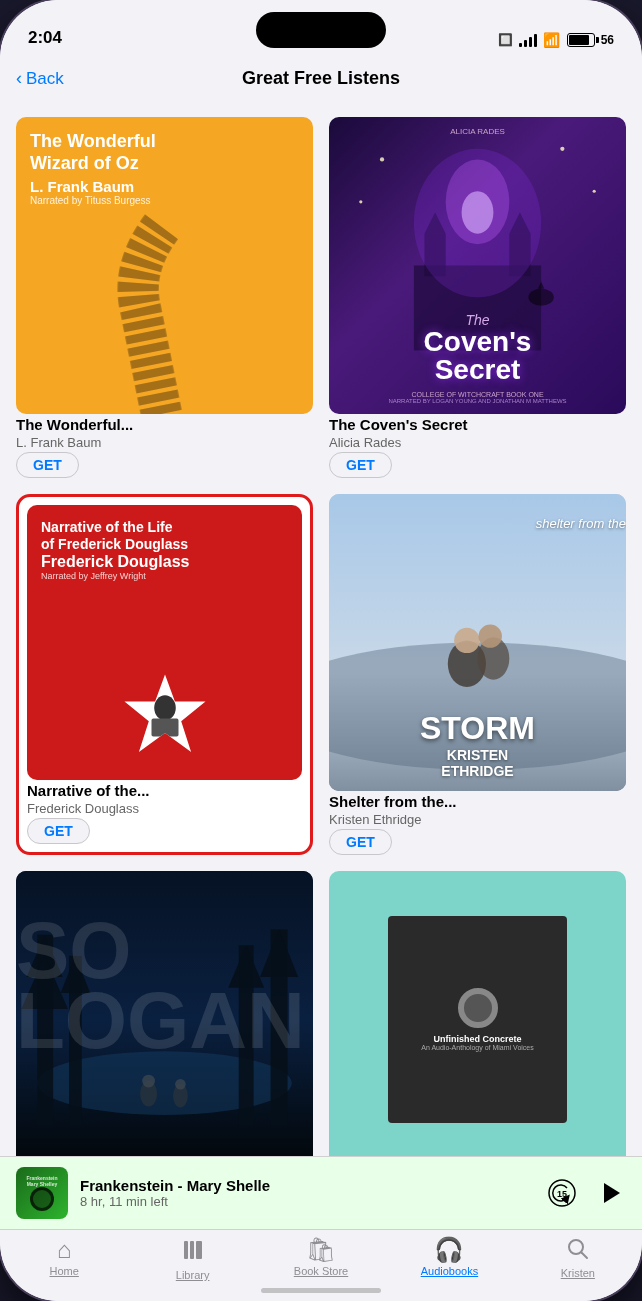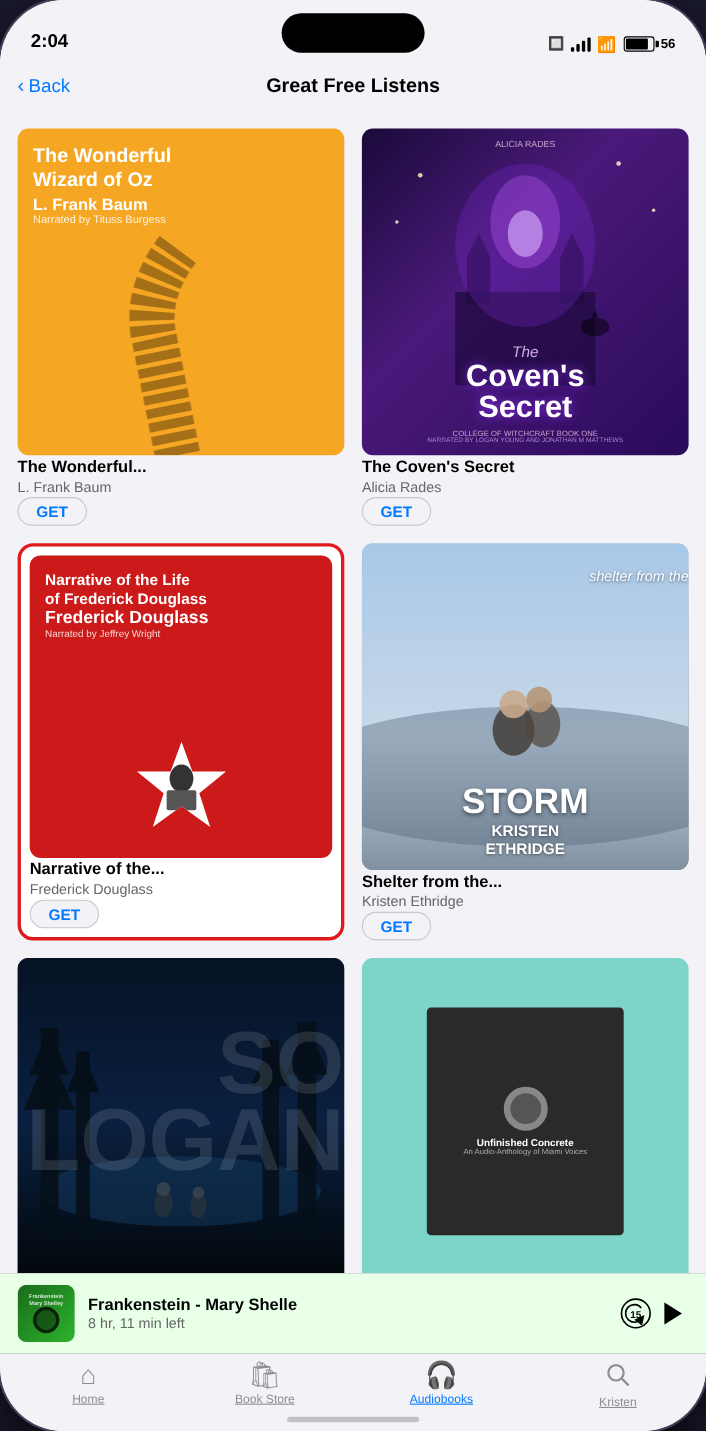--- a/index.html
+++ b/index.html
@@ -460,20 +460,21 @@
     }
 
     .now-playing-time {
       font-size: 13px;
       color: #666;
     }
 
     .now-playing-controls {
       display: flex;
       align-items: center;
+      gap: 16px;
     }
 
     .skip-back-btn {
       width: 32px;
       height: 32px;
       display: flex;
       align-items: center;
       justify-content: center;
       cursor: pointer;
       position: relative;
@@ -720,21 +721,21 @@
               <polygon points="217,70 200,110 234,110" fill="rgba(5,15,25,0.9)"></polygon>
               <rect x="240" y="55" width="16" height="185" fill="rgba(5,15,25,0.9)"></rect>
               <polygon points="248,55 230,100 266,100" fill="rgba(5,15,25,0.9)"></polygon>
 
               <ellipse cx="125" cy="210" rx="8" ry="12" fill="rgba(40,50,60,0.8)"></ellipse>
               <circle cx="125" cy="198" r="6" fill="rgba(60,70,80,0.8)"></circle>
               <ellipse cx="155" cy="212" rx="7" ry="11" fill="rgba(40,50,60,0.8)"></ellipse>
               <circle cx="155" cy="201" r="5" fill="rgba(60,70,80,0.8)"></circle>
             </svg>
 
-            <div style="position:absolute;top:56px;left:0;right:0;text-align:right;">
+            <div style="position:absolute;top:40px;left:0;right:0;text-align:left;">
               <div style="font-size:80px;font-weight:900;color:rgba(255,255,255,0.12);line-height:1;">SO</div>
               <div style="font-size:80px;font-weight:900;color:rgba(255,255,255,0.12);line-height:1;margin-top:-10px;">LOGAN</div>
             </div>
           </div>
 
         </div>
 
         <div class="book-item">
           <div class="book-cover cover-concrete">
             <div class="concrete-inner">
@@ -781,20 +782,30 @@
         </div>
       </div>
     </div>
 
     <div class="tab-bar">
       <div class="tab-item">
         <span class="tab-icon tab-icon-home">⌂</span>
         <span class="tab-label">Home</span>
       </div>
       <div class="tab-item">
+        <span class="tab-icon tab-icon-library">
+          <svg width="24" height="24" viewBox="0 0 24 24" fill="#8e8e93">
+            <rect x="3" y="3" width="4" height="18" rx="1"></rect>
+            <rect x="9" y="3" width="4" height="18" rx="1"></rect>
+            <rect x="15" y="3" width="6" height="18" rx="1"></rect>
+          </svg>
+        </span>
+        <span class="tab-label">Library</span>
+      </div>
+      <div class="tab-item">
         <span class="tab-icon tab-icon-store">🛍</span>
         <span class="tab-label">Book Store</span>
       </div>
       <div class="tab-item active">
         <span class="tab-icon tab-icon-audiobooks">🎧</span>
         <span class="tab-label" style="color:#007aff;">Audiobooks</span>
       </div>
       <div class="tab-item">
         <span class="tab-icon tab-icon-search">
           <svg width="22" height="22" viewBox="0 0 22 22" fill="none">

